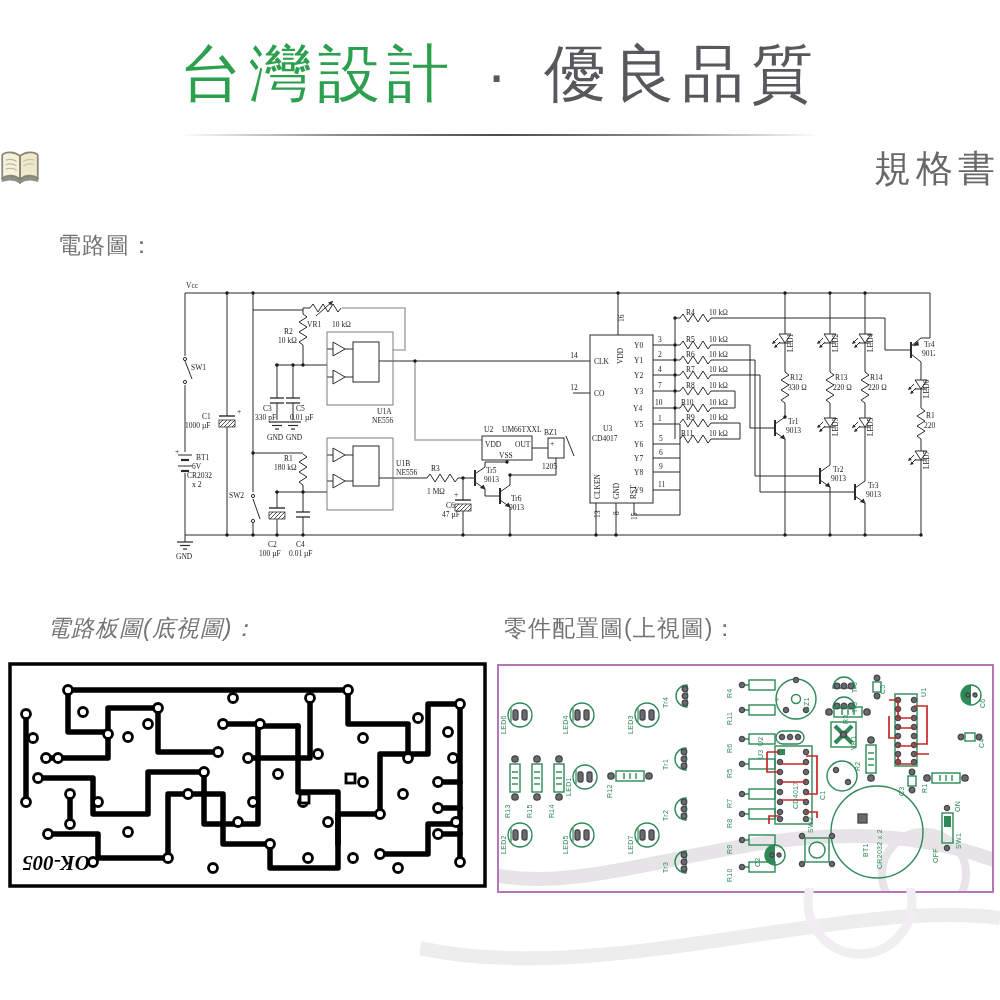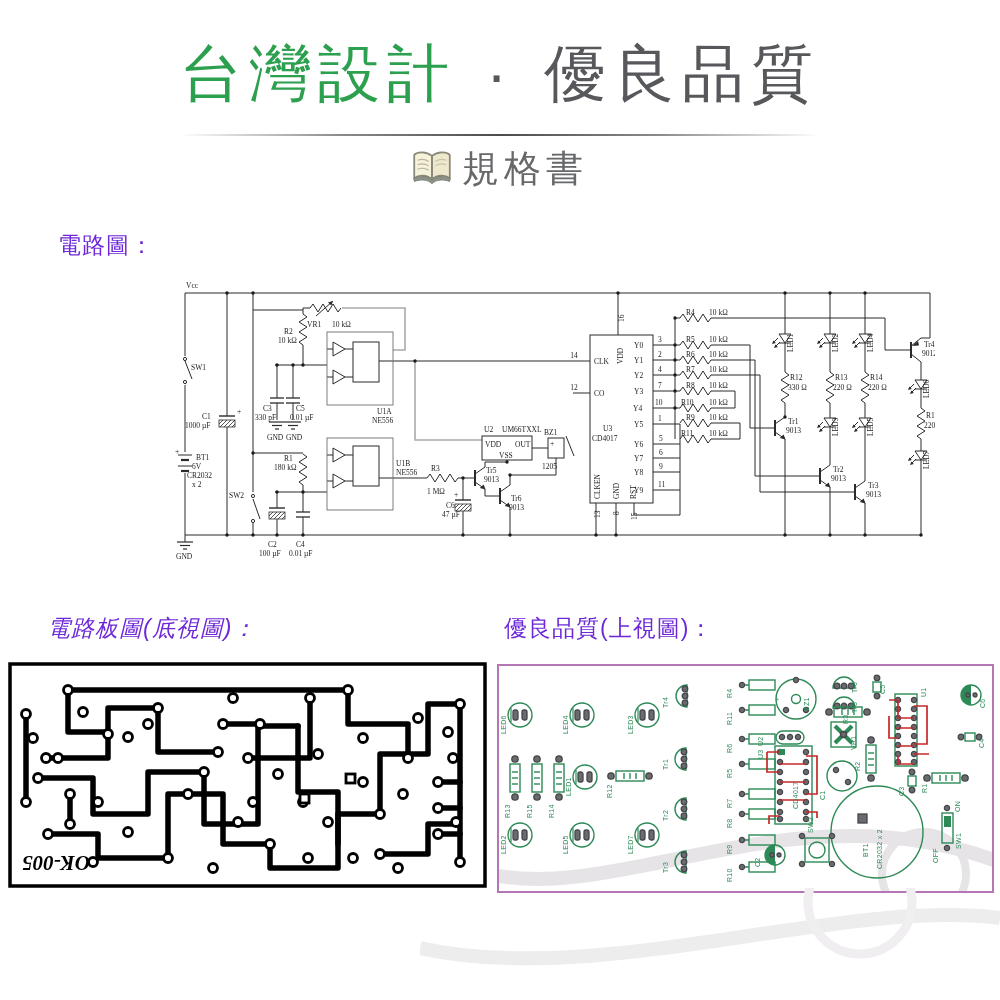--- a/index.html
+++ b/index.html
@@ -6,23 +6,23 @@
   .page{position:relative;width:1000px;height:1000px;background:#fff;overflow:hidden;
         font-family:"Liberation Sans",sans-serif;}
   
   .brand{position:absolute;top:32px;left:0;width:100%;text-align:center;
          font-size:62px;font-weight:500;letter-spacing:7px;white-space:nowrap;}
   .brand .g{color:var(--title_green,#2ca04e);}
   .brand .d{color:var(--title_gray,#57585b);margin:0 6px;}
   .brand .k{color:var(--title_gray,#57585b);}
   .divider{position:absolute;top:134px;left:180px;width:640px;height:2px;
     background:linear-gradient(90deg,rgba(150,150,150,0),rgba(110,110,110,.8) 25%,#4c4c4c 50%,rgba(110,110,110,.8) 75%,rgba(150,150,150,0));}
-  .spec{position:absolute;top:144px;left:0;width:100%;display:flex;justify-content:center;align-items:center;gap:10px;}
+  .spec{position:absolute;top:144px;left:0;width:100%;display:flex;justify-content:space-between;align-items:center;gap:10px;}
   .spec .txt{font-size:37px;color:#67686a;letter-spacing:5px;}
-  .seclbl{position:absolute;font-size:23px;color:#6d28d9;letter-spacing:1px;}
+  .seclbl{position:absolute;font-size:23px;color:#737373;letter-spacing:1px;}
   #lbl-circuit{top:230px;left:58px;}
   #lbl-pcb{top:613px;left:47px;font-style:italic;}
   #lbl-layout{top:613px;left:504px;}
   
   .schsvg{position:absolute;top:270px;left:175px;}
   .schsvg text{font-family:"Liberation Serif",serif;font-size:7.5px;fill:#1c1c1c;}
   .schsvg .wire{stroke:#2b2b2b;stroke-width:1;fill:none;}
   .schsvg .gray{stroke:#aaa;stroke-width:1.6;fill:none;}
   .schsvg .box{stroke:#6e6e6e;stroke-width:0.9;fill:none;}
   .schsvg .sym{stroke:#2b2b2b;stroke-width:1;fill:none;}
@@ -370,21 +370,21 @@
         <text x="658" y="202">Tr2</text>
         <text x="656" y="211">9013</text>
         <text x="693" y="218">Tr3</text>
         <text x="691" y="227">9013</text>
         <text x="749" y="77">Tr4</text>
         <text x="747" y="86">9012</text>
       </g>
   </svg>
 
   <div class="seclbl" id="lbl-pcb">電路板圖(底視圖)：</div>
-  <div class="seclbl" id="lbl-layout">優良品質(上視圖)：</div>
+  <div class="seclbl" id="lbl-layout">零件配置圖(上視圖)：</div>
 
   <div class="pcbwrap">
     <svg class="pcbsvg" width="479" height="226" viewBox="0 0 479 226">
       <rect x="2" y="2" width="475" height="222" fill="#fff" stroke="#000" stroke-width="3.5"></rect>
       <g class="tr">
         <path d="M18,52 V140"></path>
         <path d="M60,28 H340"></path>
         <path d="M60,28 V70 H100 V46 H150 V90 H210"></path>
         <path d="M340,28 V62 H400 V96"></path>
         <path d="M30,116 H85 V152 H140 V110 H196"></path>

